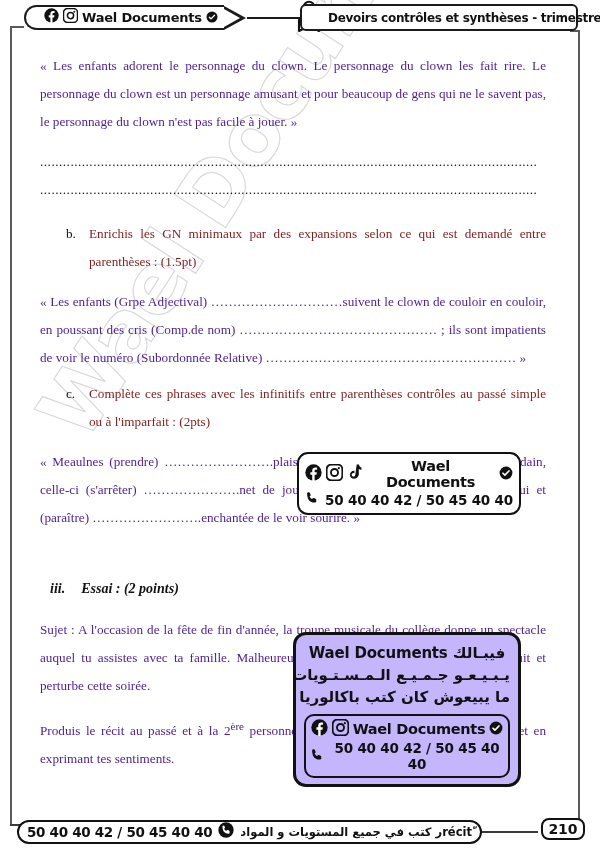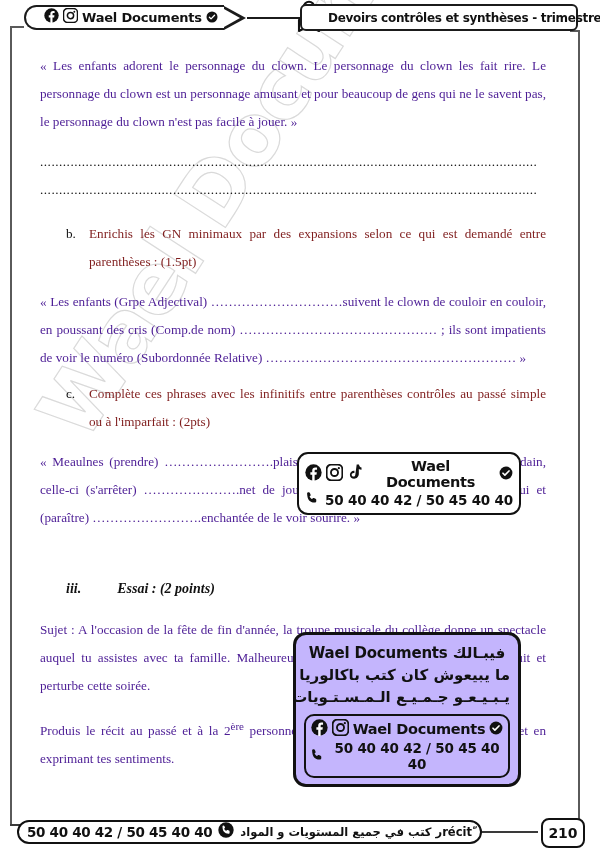--- a/index.html
+++ b/index.html
@@ -188,22 +188,22 @@
   .item-body {
     font-size: 13.2px;
     line-height: 28px;
     color: #7f1d1d;
     text-align: justify;
     flex: 1;
   }
 
   .essai-head {
     display: flex;
-    gap: 36px;
-    margin-left: 26px;
+    gap: 16px;
+    margin-left: 10px;
     font-style: italic;
     font-weight: bold;
     font-size: 14px;
     color: #111;
     line-height: 26px;
   }
 
   
   .badge-mid {
     position: absolute;
@@ -300,21 +300,21 @@
   .footer-line {
     position: absolute;
     left: 298px; top: 831px;
     width: 240px; height: 2px;
     background: #3a3a3a;
     z-index: 3;
   }
   .page-num {
     position: absolute;
     left: 541px; top: 818px;
-    width: 44px; height: 30px;
+    width: 44px; height: 22px;
     border: 2.2px solid #111;
     border-radius: 8px;
     background: #fff;
     display: flex; align-items: center; justify-content: center;
     font-family: "DejaVu Sans", sans-serif;
     font-weight: bold;
     font-size: 14px;
     color: #111;
     z-index: 5;
   }
@@ -458,22 +458,22 @@
         <svg width="14" height="14" viewBox="0 0 24 24">
             <path d="M6.6 2.3c.8 0 1.5.5 1.8 1.2l1.2 2.8c.3.7.1 1.5-.5 2l-1.3 1c.9 2 2.5 3.6 4.5 4.5l1-1.3c.5-.6 1.3-.8 2-.5l2.8 1.2c.7.3 1.2 1 1.2 1.8v2.4c0 1.2-1 2.2-2.2 2.1C8.7 19.9 4.1 15.3 3.6 4.5c-.1-1.2.9-2.2 2.1-2.2z" fill="#111"></path>
           </svg>
       </span>
       <span>50 40 40 42 / 50 45 40 40</span>
     </div>
   </div>
 
   <div class="ad-box">
     <div class="ad-ar center">فيبـالك Wael Documents</div>
+    <div class="ad-ar center">يـبـيـعـو جـمـيـع الـمـسـتـويات</div>
     <div class="ad-ar center">ما يبيعوش كان كتب باكالوريا</div>
-    <div class="ad-ar center">يـبـيـعـو جـمـيـع الـمـسـتـويات</div>
 
     <div class="ad-inner">
       <div class="badge-row1">
         <span class="g-fb">
           <svg width="17" height="17" viewBox="0 0 24 24">
               <circle cx="12" cy="12" r="11.5" fill="#111"></circle>
               <path d="M13.6 24v-9h2.6l.5-3.3h-3.1V9.6c0-.95.27-1.6 1.64-1.6H17V5.06C16.7 5.02 15.66 4.93 14.45 4.93c-2.53 0-4.26 1.54-4.26 4.38v2.39H7.6V15h2.59v9z" fill="#fff"></path>
             </svg>
         </span>
         <span class="g-ig">

